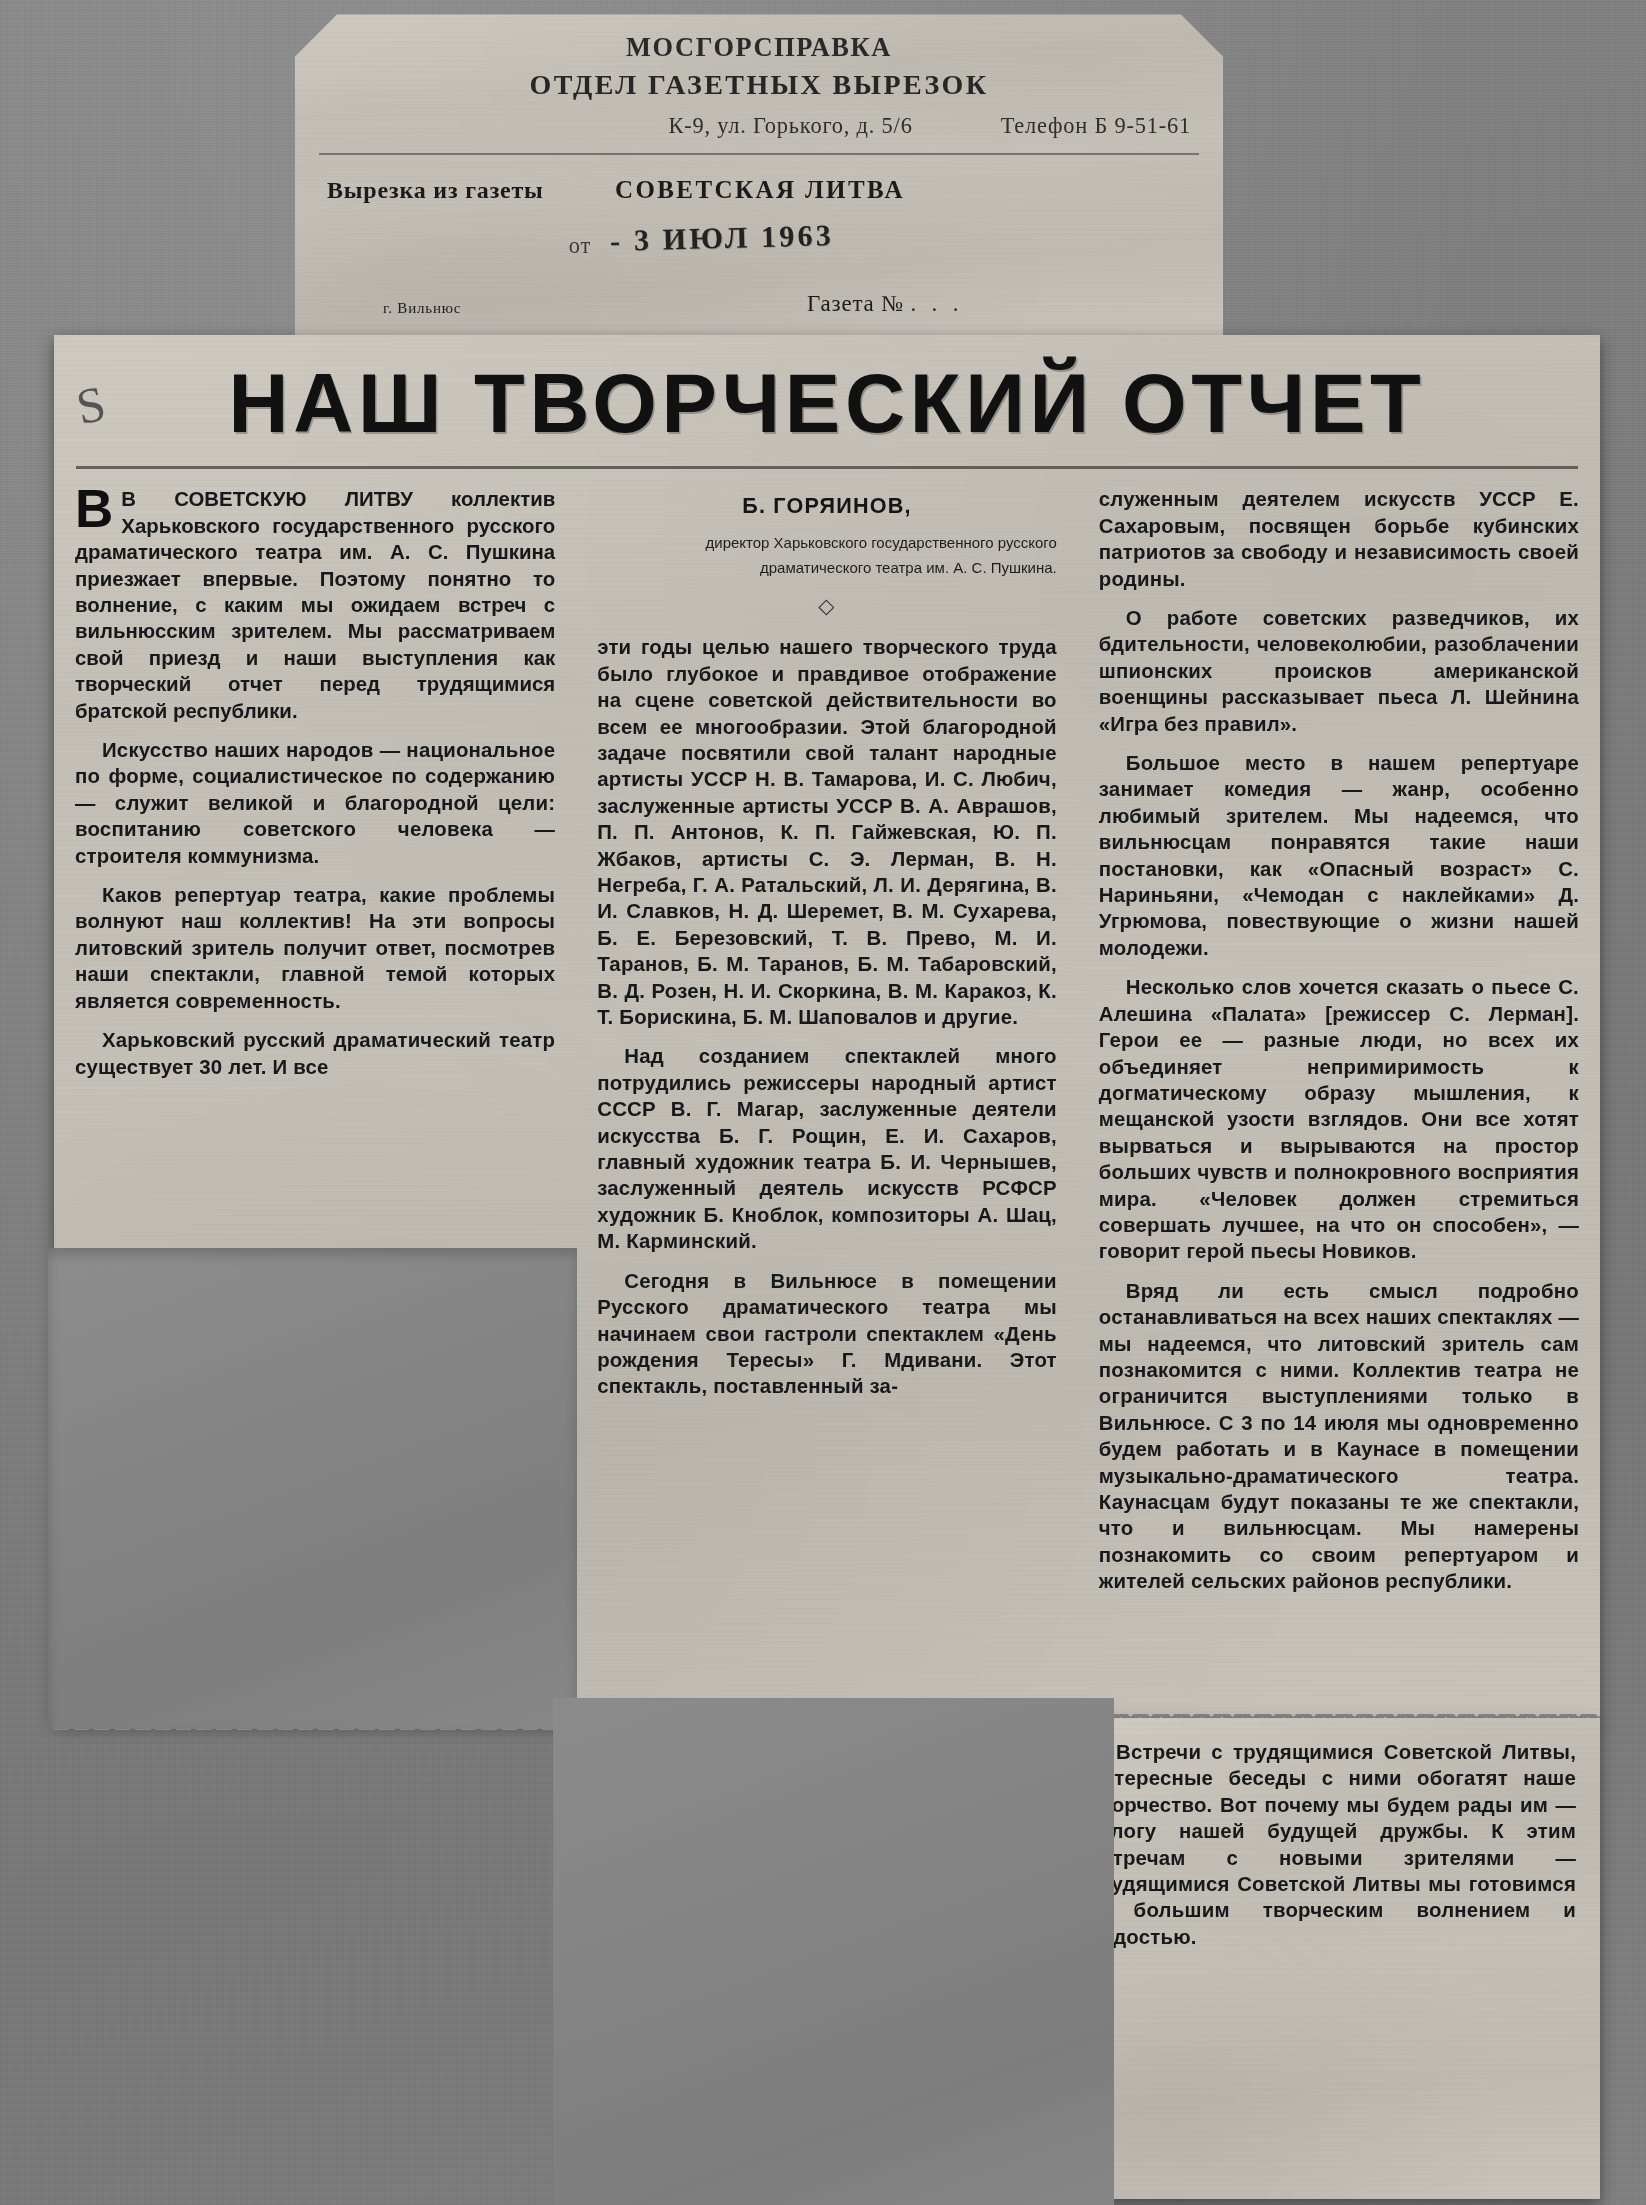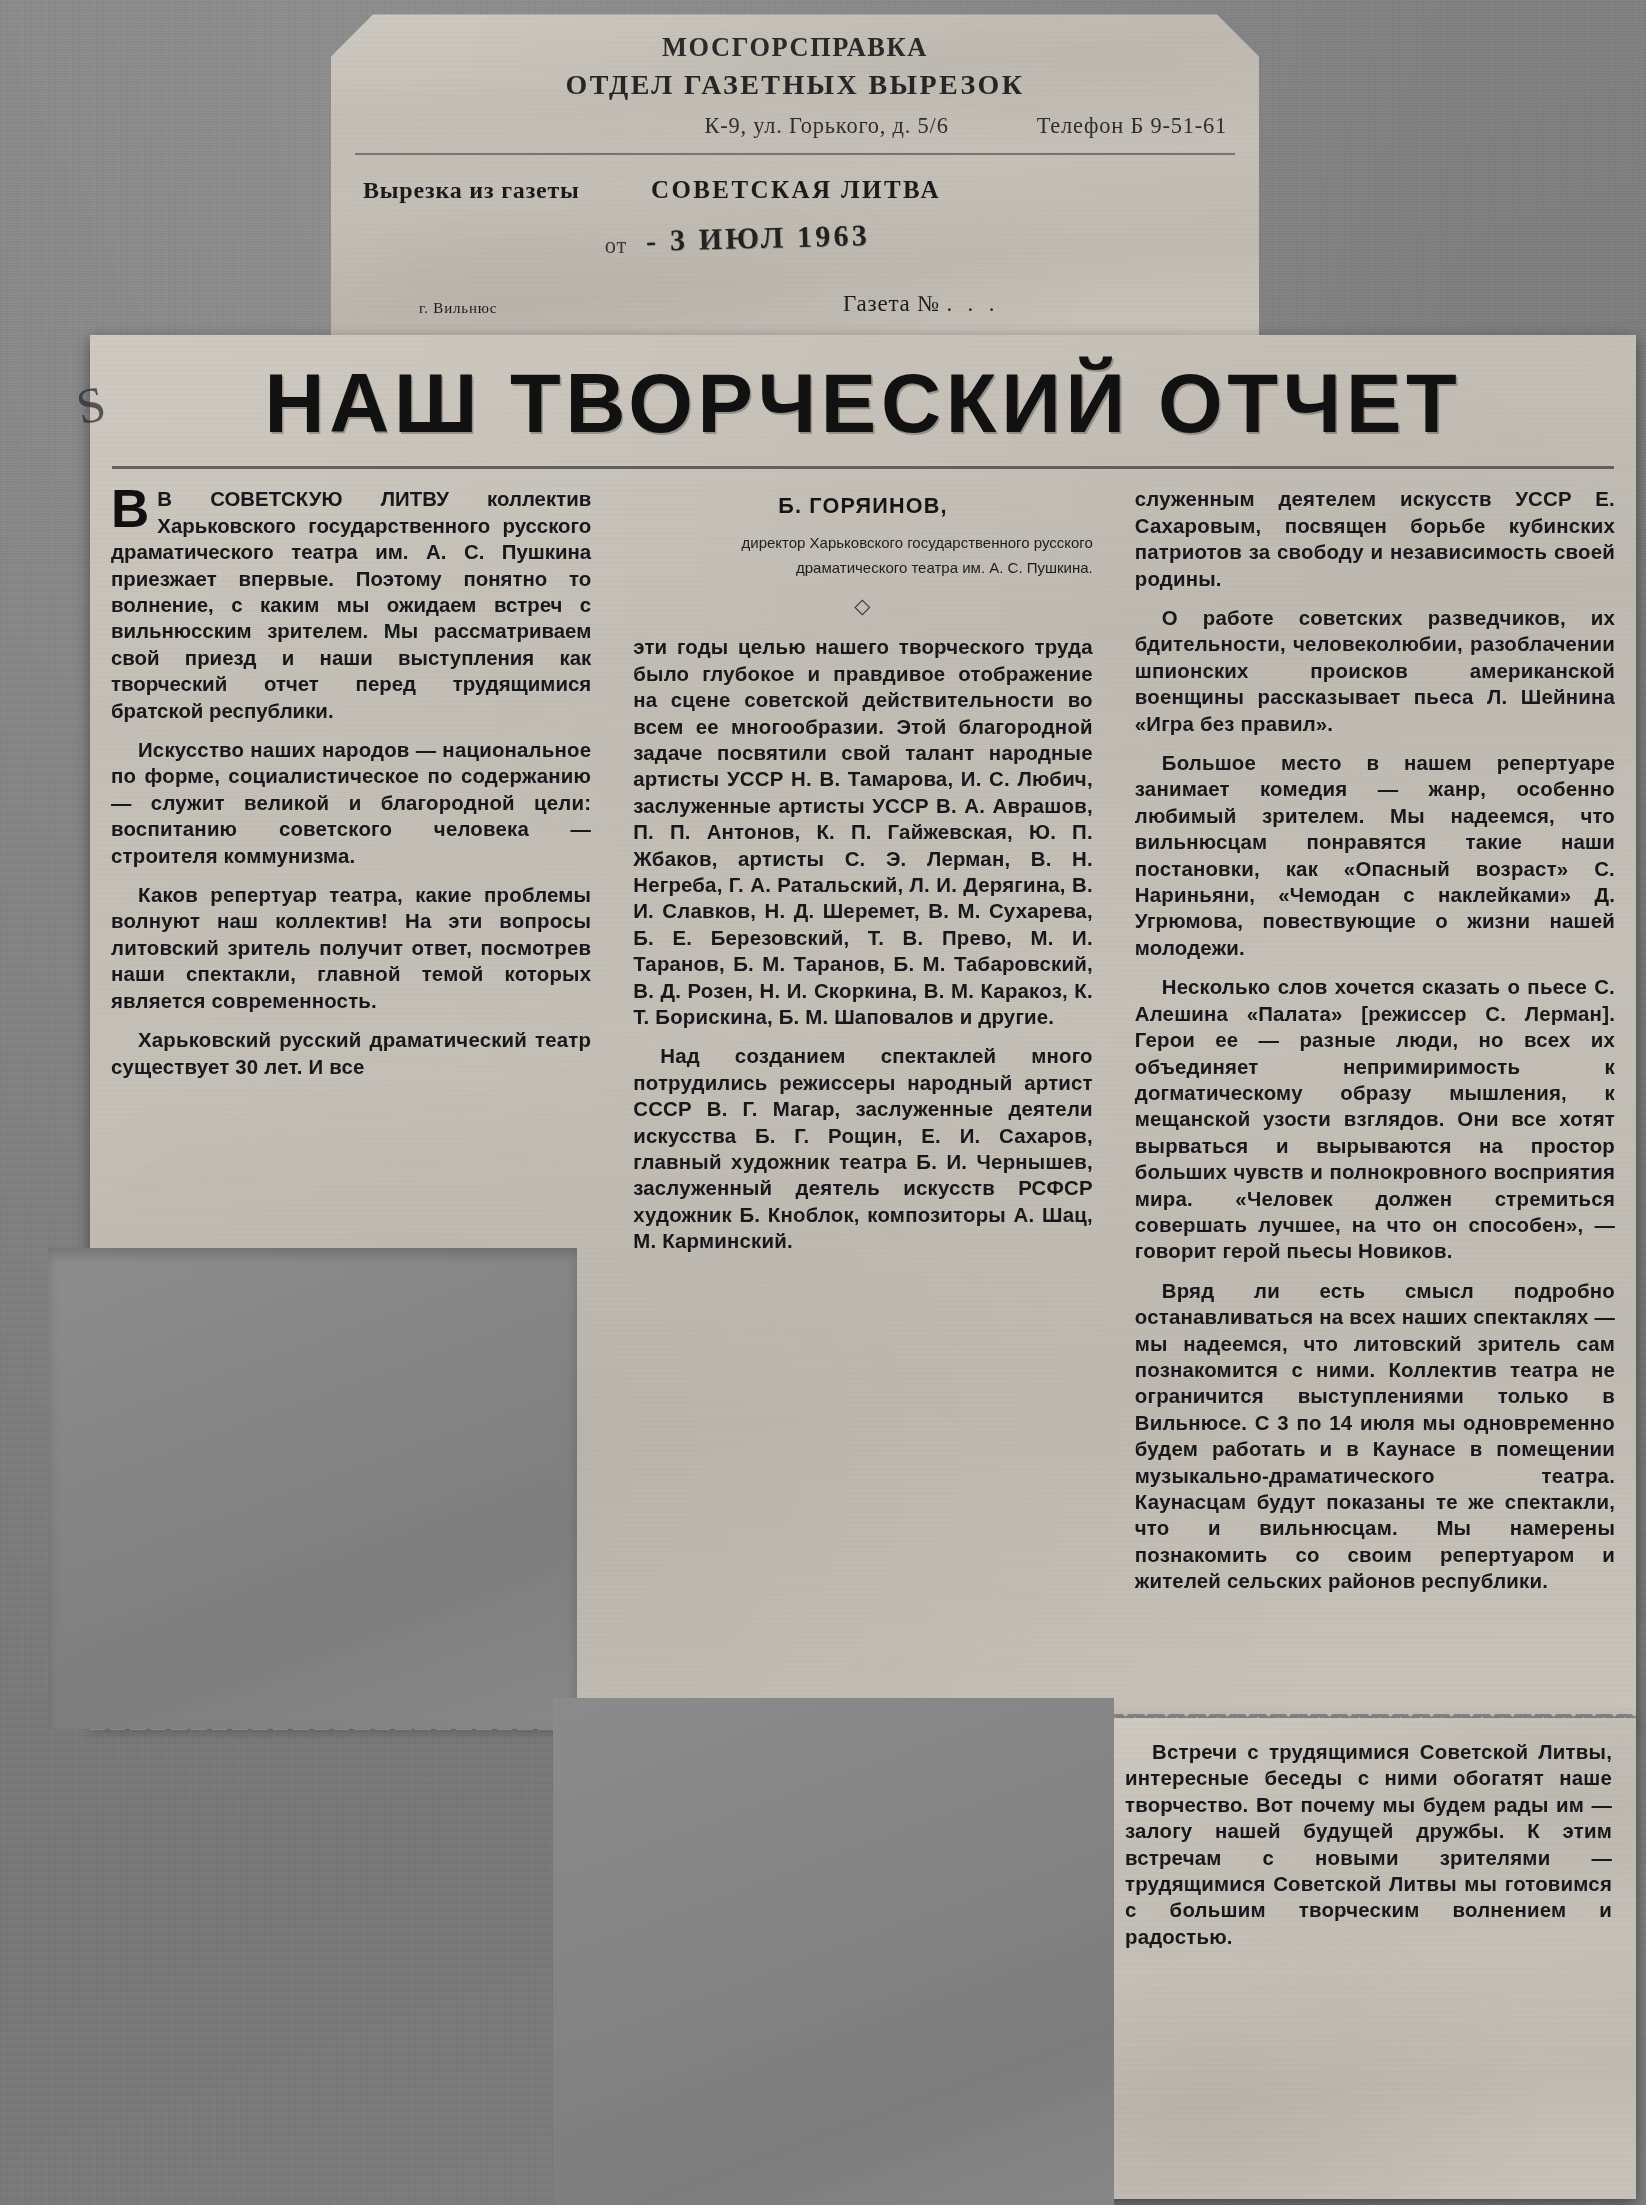--- a/index.html
+++ b/index.html
@@ -33,21 +33,20 @@
     pointer-events:none;
   }
 
   
   .paper {
     position: absolute;
     background:
       linear-gradient(175deg, #cfcac1 0%, #c6c1b8 25%, #cbc6bd 50%, #c2bdb4 75%, #c9c4bb 100%);
     box-shadow: 0 4.8px 14.4px rgba(0,0,0,0.45);
     color: #1b1b1b;
-    margin-left: 36px;
   }
   .paper::after{
     content:"";
     position:absolute; inset:0;
     background-image:
       repeating-linear-gradient(0deg, rgba(0,0,0,0.025) 0 0.8px, rgba(255,255,255,0.03) 0.8px 2.4px),
       radial-gradient(ellipse at 20% 80%, rgba(0,0,0,0.07), transparent 55%),
       radial-gradient(ellipse at 85% 15%, rgba(0,0,0,0.06), transparent 60%);
     pointer-events:none;
     mix-blend-mode: multiply;
@@ -338,20 +337,21 @@
       <p class="body indent">Каков репертуар театра, какие проблемы волнуют наш коллектив! На эти вопросы литовский зритель получит ответ, посмотрев наши спектакли, главной темой которых является современность.</p>
       <p class="body indent">Харьковский русский драматический театр существует 30 лет. И все</p>
     </div>
 
     <div class="col col-2">
       <div class="byline">Б. ГОРЯИНОВ,</div>
       <div class="byline-sub">директор Харьковского государственного русского драматического театра им. А. С. Пушкина.</div>
       <div class="diamond">◇</div>
       <p class="body">эти годы целью нашего творческого труда было глубокое и правдивое отображение на сцене советской действительности во всем ее многообразии. Этой благородной задаче посвятили свой талант народные артисты УССР Н. В. Тамарова, И. С. Любич, заслуженные артисты УССР В. А. Аврашов, П. П. Антонов, К. П. Гайжевская, Ю. П. Жбаков, артисты С. Э. Лерман, В. Н. Негреба, Г. А. Ратальский, Л. И. Дерягина, В. И. Славков, Н. Д. Шеремет, В. М. Сухарева, Б. Е. Березовский, Т. В. Прево, М. И. Таранов, Б. М. Таранов, Б. М. Табаровский, В. Д. Розен, Н. И. Скоркина, В. М. Каракоз, К. Т. Борискина, Б. М. Шаповалов и другие.</p>
       <p class="body indent">Над созданием спектаклей много потрудились режиссеры народный артист СССР В. Г. Магар, заслуженные деятели искусства Б. Г. Рощин, Е. И. Сахаров, главный художник театра Б. И. Чернышев, заслуженный деятель искусств РСФСР художник Б. Кноблок, композиторы А. Шац, М. Карминский.</p>
+      <p class="body indent">Сегодня в Вильнюсе в помещении Русского драматического театра мы начинаем свои гастроли спектаклем «День рождения Тересы» Г. Мдивани. Этот спектакль, поставленный за-</p>
     </div>
 
     <div class="col col-3">
       <p class="body">служенным деятелем искусств УССР Е. Сахаровым, посвящен борьбе кубинских патриотов за свободу и независимость своей родины.</p>
       <p class="body indent">О работе советских разведчиков, их бдительности, человеколюбии, разоблачении шпионских происков американской военщины рассказывает пьеса Л. Шейнина «Игра без правил».</p>
       <p class="body indent">Большое место в нашем репертуаре занимает комедия — жанр, особенно любимый зрителем. Мы надеемся, что вильнюсцам понравятся такие наши постановки, как «Опасный возраст» С. Нариньяни, «Чемодан с наклейками» Д. Угрюмова, повествующие о жизни нашей молодежи.</p>
       <p class="body indent">Несколько слов хочется сказать о пьесе С. Алешина «Палата» [режиссер С. Лерман]. Герои ее — разные люди, но всех их объединяет непримиримость к догматическому образу мышления, к мещанской узости взглядов. Они все хотят вырваться и вырываются на простор больших чувств и полнокровного восприятия мира. «Человек должен стремиться совершать лучшее, на что он способен», — говорит герой пьесы Новиков.</p>
       <p class="body indent">Вряд ли есть смысл подробно останавливаться на всех наших спектаклях — мы надеемся, что литовский зритель сам познакомится с ними. Коллектив театра не ограничится выступлениями только в Вильнюсе. С 3 по 14 июля мы одновременно будем работать и в Каунасе в помещении музыкально-драматического театра. Каунасцам будут показаны те же спектакли, что и вильнюсцам. Мы намерены познакомить со своим репертуаром и жителей сельских районов республики.</p>
     </div>
   </div>

